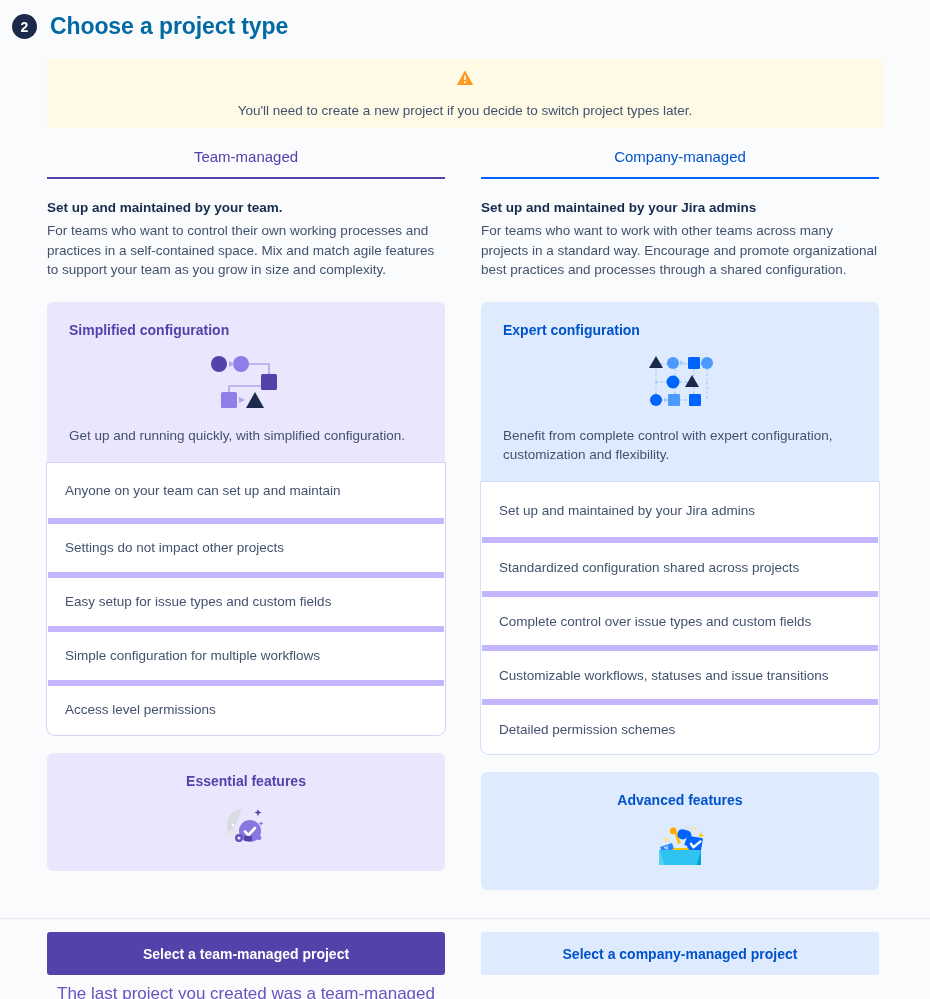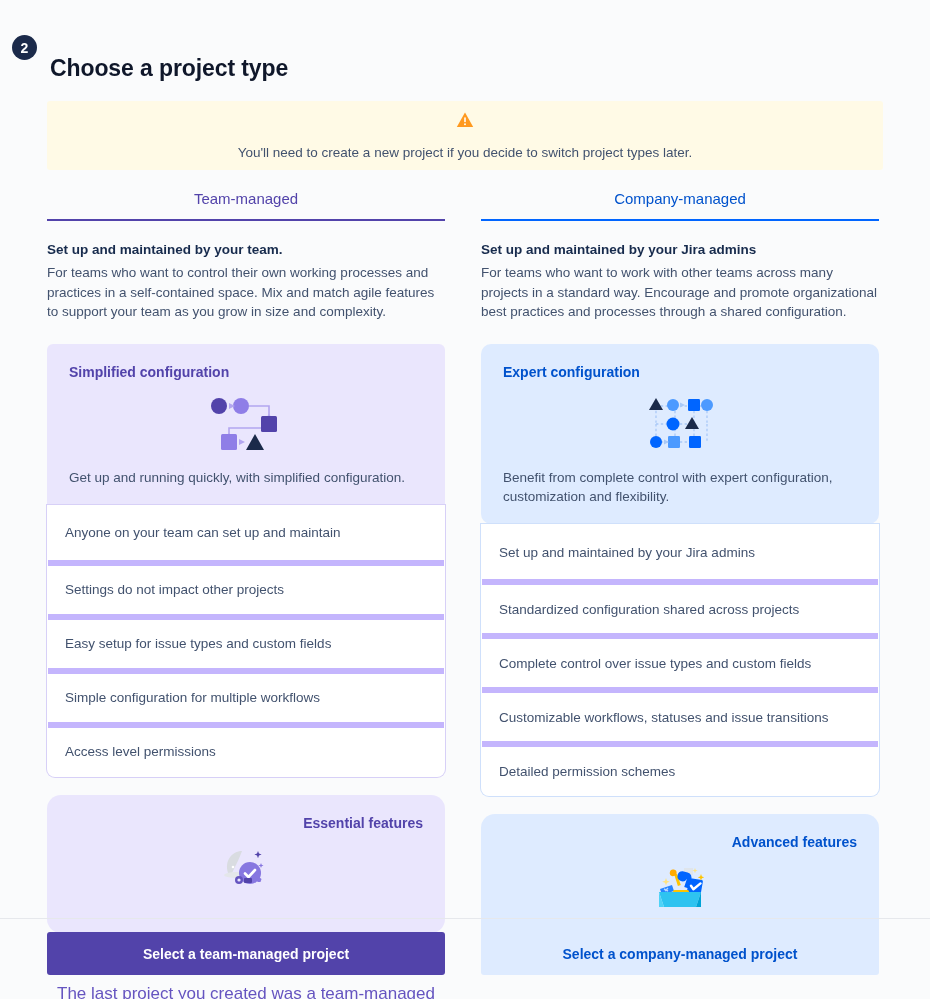--- a/index.html
+++ b/index.html
@@ -16,21 +16,21 @@
 
   
   .header { display: flex; align-items: center; gap: 13px; padding: 13px 0 0 12px; }
   .step-badge {
     width: 25px; height: 25px; border-radius: 50%;
     background: #1b2a4a; color: #ffffff;
     font-size: 14px; font-weight: 700;
     display: flex; align-items: center; justify-content: center;
     flex: 0 0 auto;
   }
-  .page-title { font-size: 23px; font-weight: 600; color: #0f172a; letter-spacing: -0.1px; margin-top: 42px; }
+  .page-title { font-size: 23px; font-weight: 600; color: #0369a1; letter-spacing: -0.1px; }
 
   
   .banner {
     margin: 19px 47px 0 47px;
     background: #fffae6;
     border-radius: 3px;
     min-height: 46px;
     display: flex; align-items: center; gap: 16px;
     padding: 10px 18px;
     flex-direction: column;
@@ -54,21 +54,21 @@
   .col-body { font-size: 13.5px; line-height: 1.45; color: #42526e; margin-top: 6px; }
 
   
   .config-card {
     margin-top: 22px;
     border-radius: 6px 6px 0 0;
     padding: 20px 22px 18px 22px;
     text-align: left;
   }
   .config-card.team { background: #eae6fd; }
-  .config-card.company { background: #deebff; border-radius: 10px; }
+  .config-card.company { background: #deebff; }
   .config-title { font-size: 14px; font-weight: 600; }
   .config-card.team .config-title { color: #5243aa; }
   .config-card.company .config-title { color: #0052cc; }
   .config-art { height: 62px; display: flex; align-items: center; justify-content: center; margin: 12px 0 14px; }
   .config-desc { font-size: 13.5px; line-height: 1.42; color: #42526e; }
 
   
   .feature-list {
     background: #ffffff;
     border-radius: 0 0 6px 6px;
@@ -82,24 +82,24 @@
     padding: 0 17px;
     font-size: 13.5px;
     color: #42526e;
     border-top: 6px solid #c4b5fd;
   }
   .feature-row:first-child { border-top: none; }
 
   
   .features-card {
     margin-top: 18px;
-    border-radius: 14px;
+    border-radius: 6px;
     padding: 20px 22px 10px;
-    text-align: right;
-    height: 138px;
+    text-align: center;
+    height: 118px;
     overflow: hidden;
   }
   .features-card.team { background: #eae6fd; }
   .features-card.company { background: #deebff; }
   .features-title { font-size: 14px; font-weight: 600; }
   .features-card.team .features-title { color: #5243aa; }
   .features-card.company .features-title { color: #0052cc; }
   .features-art { margin-top: 12px; display: flex; align-items: center; justify-content: center; }
 
   

